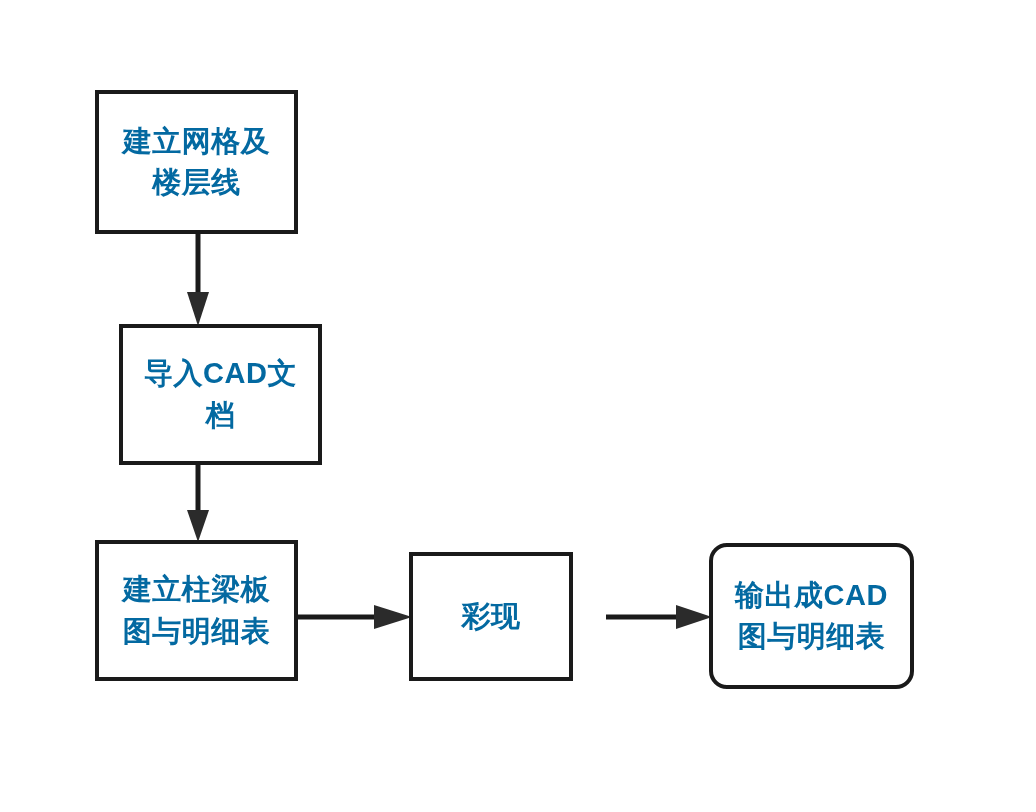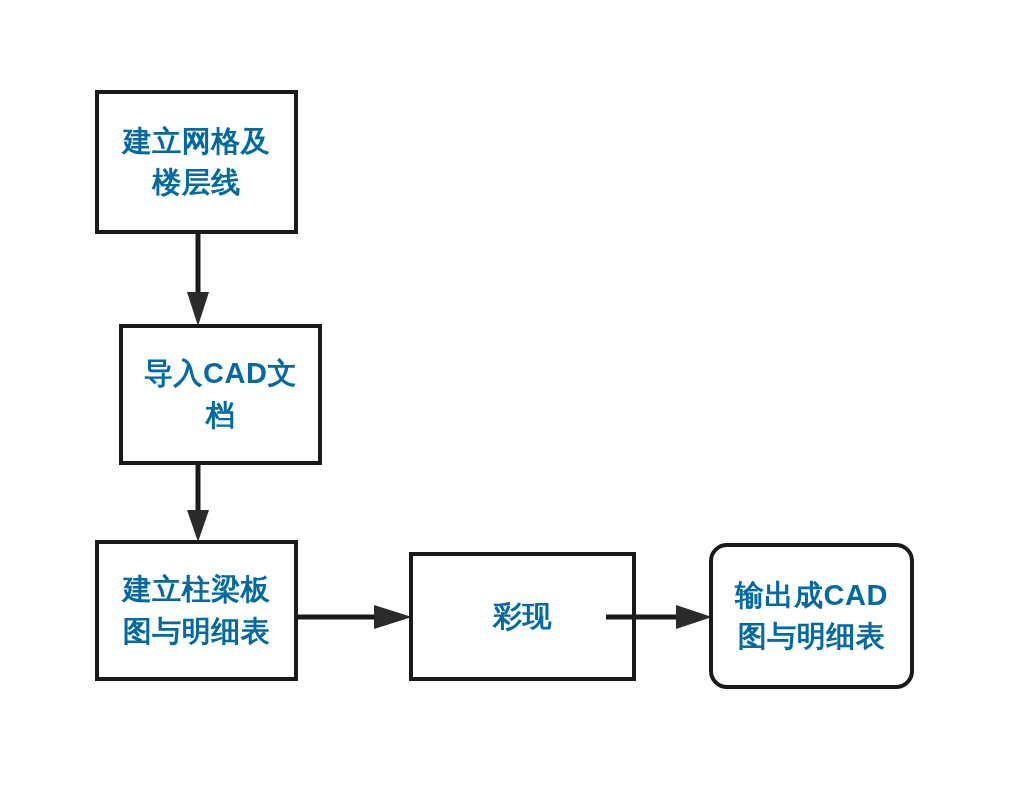--- a/index.html
+++ b/index.html
@@ -31,21 +31,21 @@
     font-weight: 700;
     font-size: 29px;
     line-height: 1.42;
     letter-spacing: 0.5px;
     white-space: pre-line;
     padding: 0 8px;
   }
   .node-1 { left: 95px;  top: 90px;  width: 203px; height: 144px; }
   .node-2 { left: 95px;  top: 324px; width: 203px; height: 141px; margin-left: 24px; }
   .node-3 { left: 95px;  top: 540px; width: 203px; height: 141px; }
-  .node-4 { left: 409px; top: 552px; width: 227px; height: 129px; }
+  .node-4 { left: 409px; top: 552px; width: 164px; height: 129px; }
   .node-5 { left: 709px; top: 543px; width: 205px; height: 146px; border-radius: 18px; }
 
   .connector {
     position: absolute;
     pointer-events: none;
   }
   .connector svg {
     display: block;
     overflow: visible;
   }

